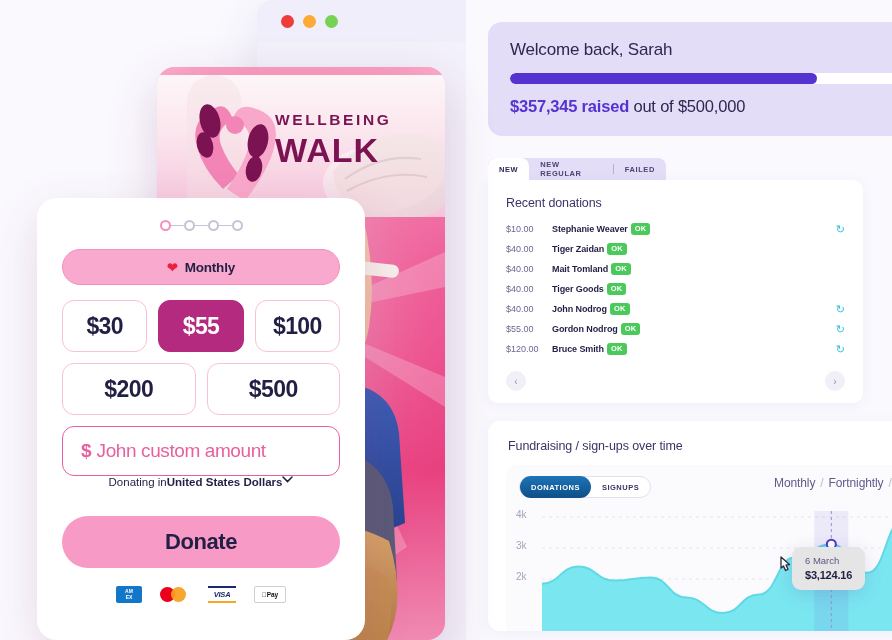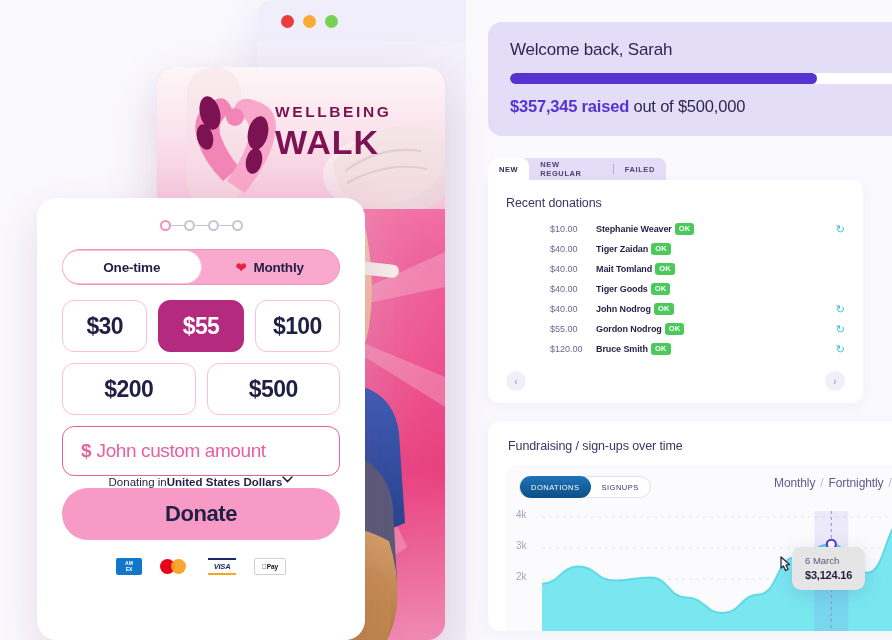--- a/index.html
+++ b/index.html
@@ -97,21 +97,21 @@
   }
   .don-heading {
     font-size: 12.5px; color: #3a3566; font-weight: 400;
     margin-bottom: 9px; letter-spacing: -0.1px;
   }
   .don-row {
     display: flex; align-items: center;
     height: 20px;
     font-size: 9px;
   }
-  .don-amt { color: #6b6790; min-width: 42px; margin-left: 44px; }
+  .don-amt { color: #6b6790; min-width: 42px; }
   .don-name { color: #221f44; font-weight: 700; margin-left: 4px; letter-spacing: -0.1px;}
   .don-ok {
     margin-left: 3px;
     background: #4bc95b; color: #ffffff;
     font-size: 7.5px; font-weight: 700;
     padding: 1px 4px 1.5px 4px; border-radius: 3px;
     letter-spacing: 0.2px;
   }
   .don-recur { margin-left: auto; color: #2fc2d6; font-size: 11px; line-height: 1; }
   .don-recur.hidden { visibility: hidden; }
@@ -150,21 +150,21 @@
     display: flex; align-items: center;
     padding: 11px 0 0 13px;
     position: relative;
   }
   .seg {
     display: flex; align-items: center;
     background: #ffffff; border: 1px solid #e2e0ee;
     border-radius: 11px; height: 22px; padding: 0;
   }
   .seg-item {
-    font-size: 7.5px; font-weight: 400; letter-spacing: 0.5px;
+    font-size: 7.5px; font-weight: 700; letter-spacing: 0.5px;
     color: #3a3566;
     padding: 4px 11px; height: 22px;
     display: flex; align-items: center;
     border-radius: 11px; cursor: pointer;
   }
   .seg-item.active {
     background: linear-gradient(180deg,#1d74b8 0%, #0e4f86 100%);
     color: #ffffff;
   }
   .period {
@@ -197,21 +197,21 @@
     left: 157px; top: 67px;
     width: 288px; height: 573px;
     border-radius: 18px;
     overflow: hidden;
     box-shadow: 0 18px 50px rgba(120,40,100,0.20);
     background: #f5b7cd;
   }
   .hero-photo { position: absolute; inset: 0; overflow: hidden; }
 
   .banner {
-    position: absolute; left: 0; top: 0; width: 100%; height: 142px;
+    position: absolute; left: 0; top: 8px; width: 100%; height: 142px;
     background: linear-gradient(180deg, #fdf4f7 0%, #fbe3ec 45%, #f8cbdd 100%);
     overflow: hidden;
   }
   .banner-inner { position: absolute; inset: 0; }
   .wb-text {
     position: absolute; left: 118px; top: 36px;
     color: #7b1251; font-weight: 800;
     letter-spacing: 2.6px; font-size: 15.5px;
   }
   .wk-text {
@@ -297,21 +297,21 @@
   .cust-ph  { color: #e8609f; font-size: 19px; letter-spacing: -0.4px; }
 
   .currency-row {
     display: flex; align-items: flex-start; justify-content: center; gap: 0;
     font-size: 11.5px; color: #221f44;
   }
   .currency-row b { font-weight: 700; }
   .chev { color: #221f44; font-size: 10px; }
 
   .donate-btn {
-    margin-top: 0;
+    margin-top: 28px;
     width: 100%; height: 52px;
     background: #f79ac6;
     border: none; border-radius: 28px;
     color: #221f44; font-size: 22px; font-weight: 700;
     letter-spacing: -0.4px;
     cursor: pointer;
     font-family: "Liberation Sans", sans-serif;
   }
 
   .pay-row {
@@ -555,23 +555,20 @@
         <div class="step-dot active"></div>
         <div class="step-bar"></div>
         <div class="step-dot"></div>
         <div class="step-bar"></div>
         <div class="step-dot"></div>
         <div class="step-bar"></div>
         <div class="step-dot"></div>
       </div>
 
     <div class="freq-toggle">
-      <div class="freq-btn inactive">
-        <span>One-time</span>
-      </div>
       <div class="freq-btn">
         <span class="heart">❤</span>
         <span>Monthly</span>
       </div>
     </div>
 
     <div class="amt-grid">
       <button class="amt-btn">$30</button>
       <button class="amt-btn selected">$55</button>
       <button class="amt-btn">$100</button>

